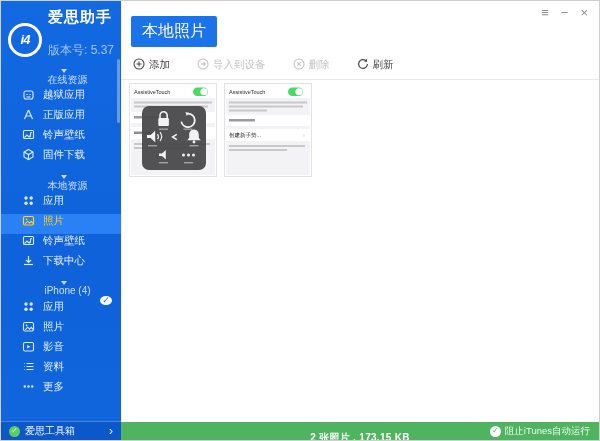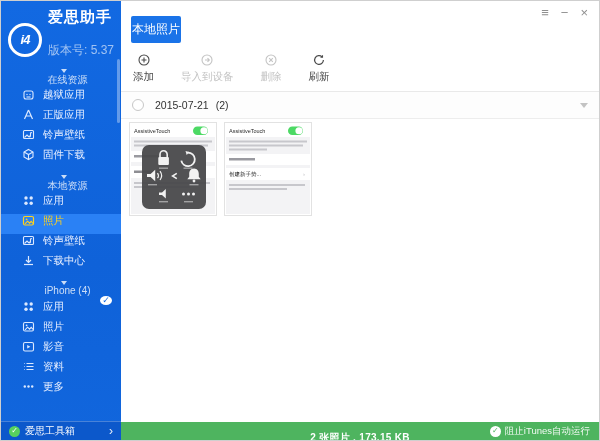--- a/index.html
+++ b/index.html
@@ -43,24 +43,24 @@
   .footer-check{flex:none;width:11px;height:11px;border-radius:50%;background:#57d05e;color:#fff;
     font-size:8px;display:flex;align-items:center;justify-content:center;margin-right:5px;line-height:1;}
   .footer-arrow{margin-left:auto;font-size:12px;color:rgba(255,255,255,.9);line-height:1;}
 
   
   .main{position:absolute;left:120px;top:0;right:0;bottom:18px;background:#fff;}
   .winctl{position:absolute;top:5px;right:11px;display:flex;gap:12px;color:#8f8f8f;
     font-size:13px;line-height:1;z-index:5;}
   .winctl span{cursor:pointer;}
   .tabbar{padding:15px 0 0 10px;}
-  .tab-btn{display:inline-block;background:#1a73e8;color:#fff;font-size:12px;
-    padding:5px 1px;border-radius:2px;cursor:pointer;}
+  .tab-btn{display:inline-block;background:#1a73e8;color:#fff;font-size:16px;
+    padding:5px 11px;border-radius:2px;cursor:pointer;}
   .toolbar{display:flex;align-items:center;gap:27px;padding:11px 0 7px 12px;}
-  .tb{display:flex;align-items:center;gap:4px;font-size:10.5px;color:#4a4a4a;cursor:pointer;flex-direction:column;}
+  .tb{display:flex;align-items:flex-start;gap:4px;font-size:10.5px;color:#4a4a4a;cursor:pointer;}
   .tb svg{width:12px;height:12px;}
   .tb.disabled{color:#c4c4c4;cursor:default;}
   .divider{border-top:1px solid #e9e9e9;}
   .group-row{display:flex;align-items:center;height:26px;padding:0 11px;
     border-bottom:1px solid #ededed;background:#fdfdfd;}
   .radio{width:12px;height:12px;border:1px solid #c7c7c7;border-radius:50%;
     background:#fff;margin-right:11px;cursor:pointer;box-sizing:border-box;}
   .gdate{font-size:10.5px;color:#333;}
   .gcount{font-size:10.5px;color:#333;margin-left:7px;}
   .gchev{margin-left:auto;width:0;height:0;border-left:4px solid transparent;
@@ -285,26 +285,20 @@
         <svg viewBox="0 0 12 12" fill="none" stroke="currentColor" stroke-width="1.2">
           <path d="M10.4 6a4.4 4.4 0 1 1-1.3-3.1"></path>
             <path d="M9.5 1.2v2h-2" stroke-width="1.1"></path>
         </svg>
         <span>刷新</span>
       </span>
     </div>
 
     <div class="divider"></div>
 
-    <div class="group-row">
-      <span class="radio"></span>
-      <span class="gdate">2015-07-21</span>
-      <span class="gcount">(2)</span>
-      <span class="gchev"></span>
-    </div>
 
     <div class="photos">
 
       <div class="photo-card">
         <svg viewBox="0 0 84 90">
           <rect width="84" height="90" fill="#f3f3f5"></rect>
           <rect width="84" height="13" fill="#ffffff"></rect>
           <text x="3" y="9" font-size="5.5" fill="#2b2b2b">AssistiveTouch</text>
           <rect x="62" y="2.5" width="15" height="8.5" rx="4.25" fill="#4cd964"></rect>
           <circle cx="73" cy="6.75" r="3.6" fill="#ffffff"></circle>

